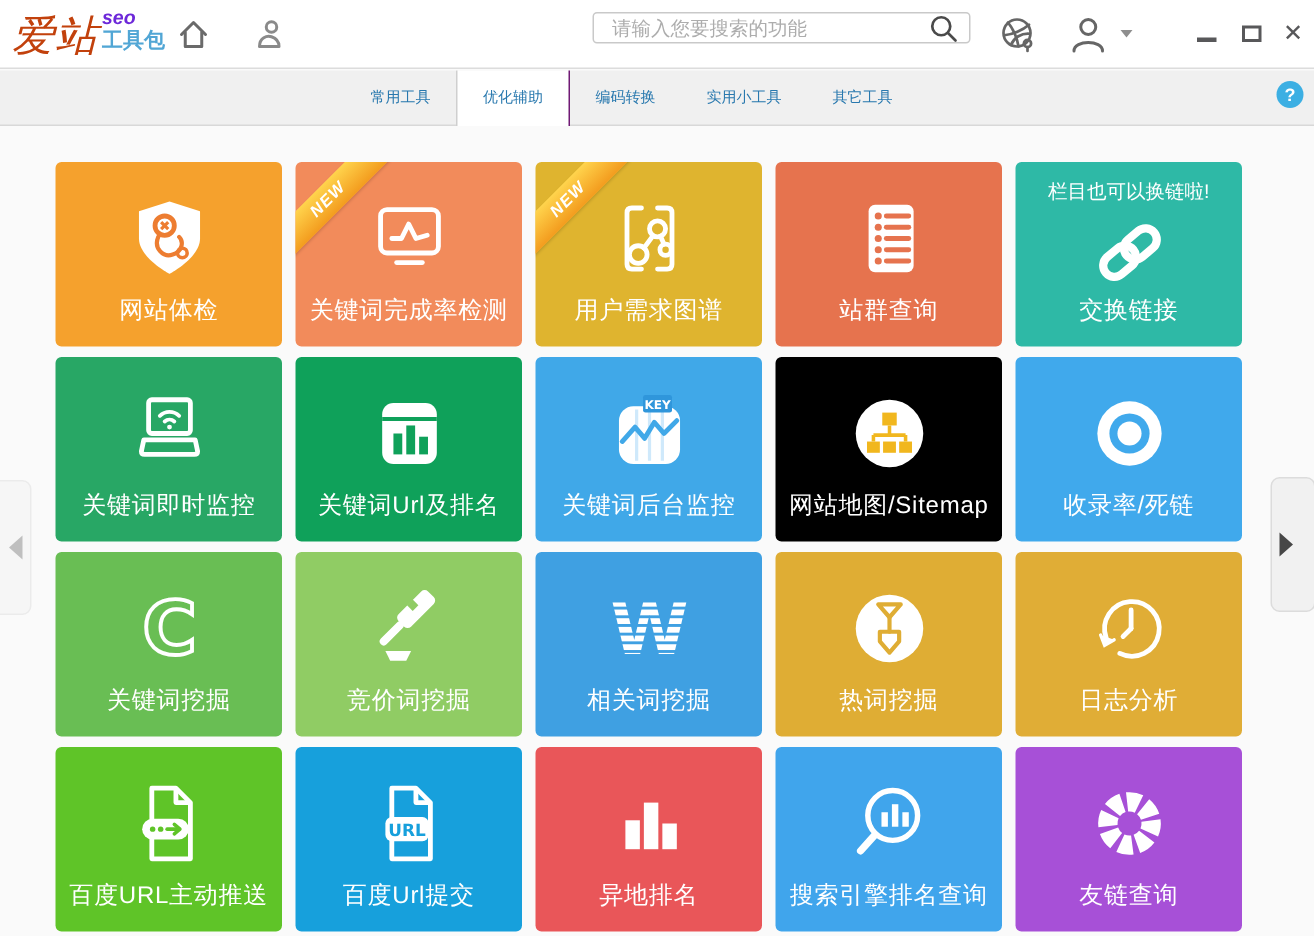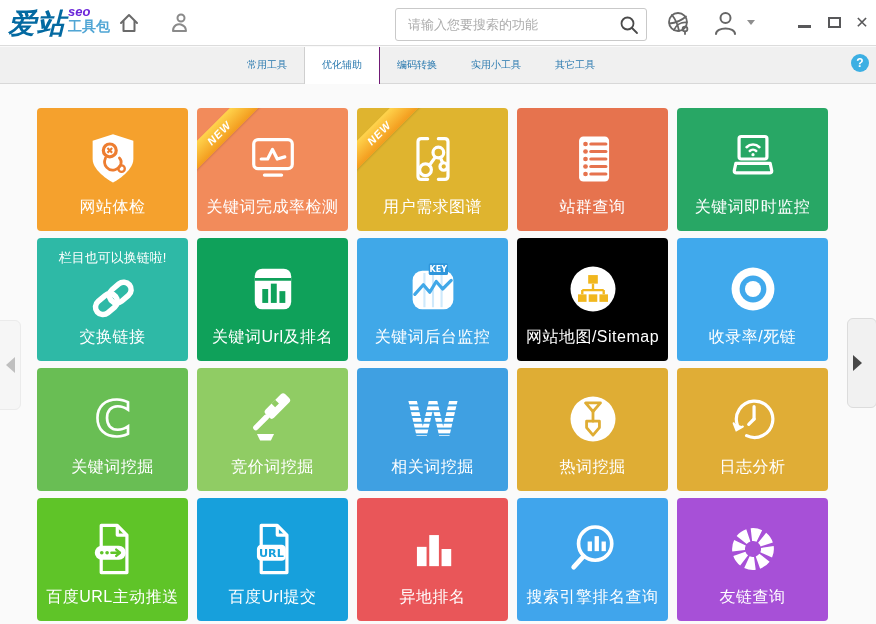--- a/index.html
+++ b/index.html
@@ -4,27 +4,27 @@
 <style>
   * { margin:0; padding:0; box-sizing:border-box; }
   html,body { width:876px; height:624px; overflow:hidden; background:#fafafa;
     font-family:"Liberation Sans","DejaVu Sans",sans-serif; }
   .screen { position:relative; width:876px; height:624px; overflow:hidden; background:#fafafa; }
 
   
   .topbar { position:absolute; top:0; left:0; width:876px; height:46px;
     background:#ffffff; border-bottom:1px solid #dcdcdc; }
   .logo { position:absolute; left:8px; top:5px; display:flex; align-items:flex-start; cursor:pointer; }
-  .logo-main { font-size:28px; font-weight:bold; font-style:italic; color:#0369a1; letter-spacing:1px; }
+  .logo-main { font-size:28px; font-weight:normal; font-style:italic; color:#c2410c; letter-spacing:1px; }
   .logo-side { display:flex; flex-direction:column; margin-left:2px; line-height:1; }
   .logo-seo { font-size:13px; font-weight:bold; font-style:italic; color:#6d28d9; }
   .logo-sub { font-size:14px; font-weight:bold; color:#51a6d5; margin-top:1px; }
 
   .tb-icon { position:absolute; cursor:pointer; }
-  .searchbox { position:absolute; left:395px; top:8px; width:252px; height:33px;
+  .searchbox { position:absolute; left:395px; top:8px; width:252px; height:21px;
     border:1px solid #c9c9c9; border-radius:3px; background:#fff; display:flex; align-items:center; }
   .searchbox input { flex:1; border:none; outline:none; font-size:13px; color:#444;
     padding:0 8px 0 12px; background:transparent; font-family:inherit; }
   .searchbox input::placeholder { color:#adadad; }
   .search-btn { width:34px; height:100%; display:flex; align-items:center; justify-content:center; cursor:pointer; }
 
   .caret-down { position:absolute; left:747px; top:20px; width:0; height:0;
     border-left:4px solid transparent; border-right:4px solid transparent; border-top:5px solid #8e8e8e; cursor:pointer; }
 
   .win-btn { position:absolute; top:0; width:26px; height:45px; display:flex; align-items:center; justify-content:center; cursor:pointer; }
@@ -211,44 +211,44 @@
               <circle cx="21" cy="21" r="2.2"></circle>
             <circle cx="21" cy="28" r="2.2"></circle>
               <circle cx="21" cy="35" r="2.2"></circle>
             <circle cx="21" cy="42" r="2.2"></circle>
           </g>
         </svg>
       </span>
       <span class="tlabel">站群查询</span>
     </div>
 
+    <div class="tile has-note" style="background: rgb(46, 185, 166);">
+      <span class="tnote">栏目也可以换链啦!</span>
+      <span class="icon">
+        <svg width="56" height="56" viewBox="0 0 56 56" fill="none" stroke="#fff" stroke-width="5.5" stroke-linejoin="round">
+          <g transform="rotate(-40 28 28)">
+            <rect x="7" y="21" width="24" height="15" rx="7.5"></rect>
+            <rect x="25" y="21" width="24" height="15" rx="7.5"></rect>
+          </g>
+        </svg>
+      </span>
+      <span class="tlabel">交换链接</span>
+    </div>
+
     <div class="tile" style="background: rgb(40, 167, 101);">
       <span class="icon">
         <svg width="60" height="60" viewBox="0 0 56 56" fill="none" stroke="#fff" stroke-width="3" stroke-linecap="round" stroke-linejoin="round">
           <rect x="15" y="7" width="26" height="21" rx="2"></rect>
           <path d="M22 17 a8.5 8.5 0 0 1 12 0" stroke-width="2.4"></path>
           <path d="M25 20.5 a4.5 4.5 0 0 1 6 0" stroke-width="2.4"></path>
           <circle cx="28" cy="24" r="1.5" fill="#fff" stroke="none"></circle>
           <path d="M12 32 H44 L45.5 39 Q45.5 41 43.5 41 H12.5 Q10.5 41 10.5 39 Z"></path>
         </svg>
       </span>
       <span class="tlabel">关键词即时监控</span>
-    </div>
-
-    <div class="tile has-note" style="background: rgb(46, 185, 166);">
-      <span class="tnote">栏目也可以换链啦!</span>
-      <span class="icon">
-        <svg width="56" height="56" viewBox="0 0 56 56" fill="none" stroke="#fff" stroke-width="5.5" stroke-linejoin="round">
-          <g transform="rotate(-40 28 28)">
-            <rect x="7" y="21" width="24" height="15" rx="7.5"></rect>
-            <rect x="25" y="21" width="24" height="15" rx="7.5"></rect>
-          </g>
-        </svg>
-      </span>
-      <span class="tlabel">交换链接</span>
     </div>
 
     <div class="tile" style="background: rgb(15, 161, 90);">
       <span class="icon">
         <svg width="60" height="60" viewBox="0 0 56 56">
           <rect x="11" y="9" width="34" height="38" rx="7" fill="#fff"></rect>
           <line x1="11" y1="19" x2="45" y2="19" stroke="#0FA15A" stroke-width="2.5"></line>
           <rect x="18" y="28" width="5.5" height="13" fill="#0FA15A"></rect>
           <rect x="26" y="23" width="5.5" height="18" fill="#0FA15A"></rect>
           <rect x="34" y="30" width="5.5" height="11" fill="#0FA15A"></rect>

